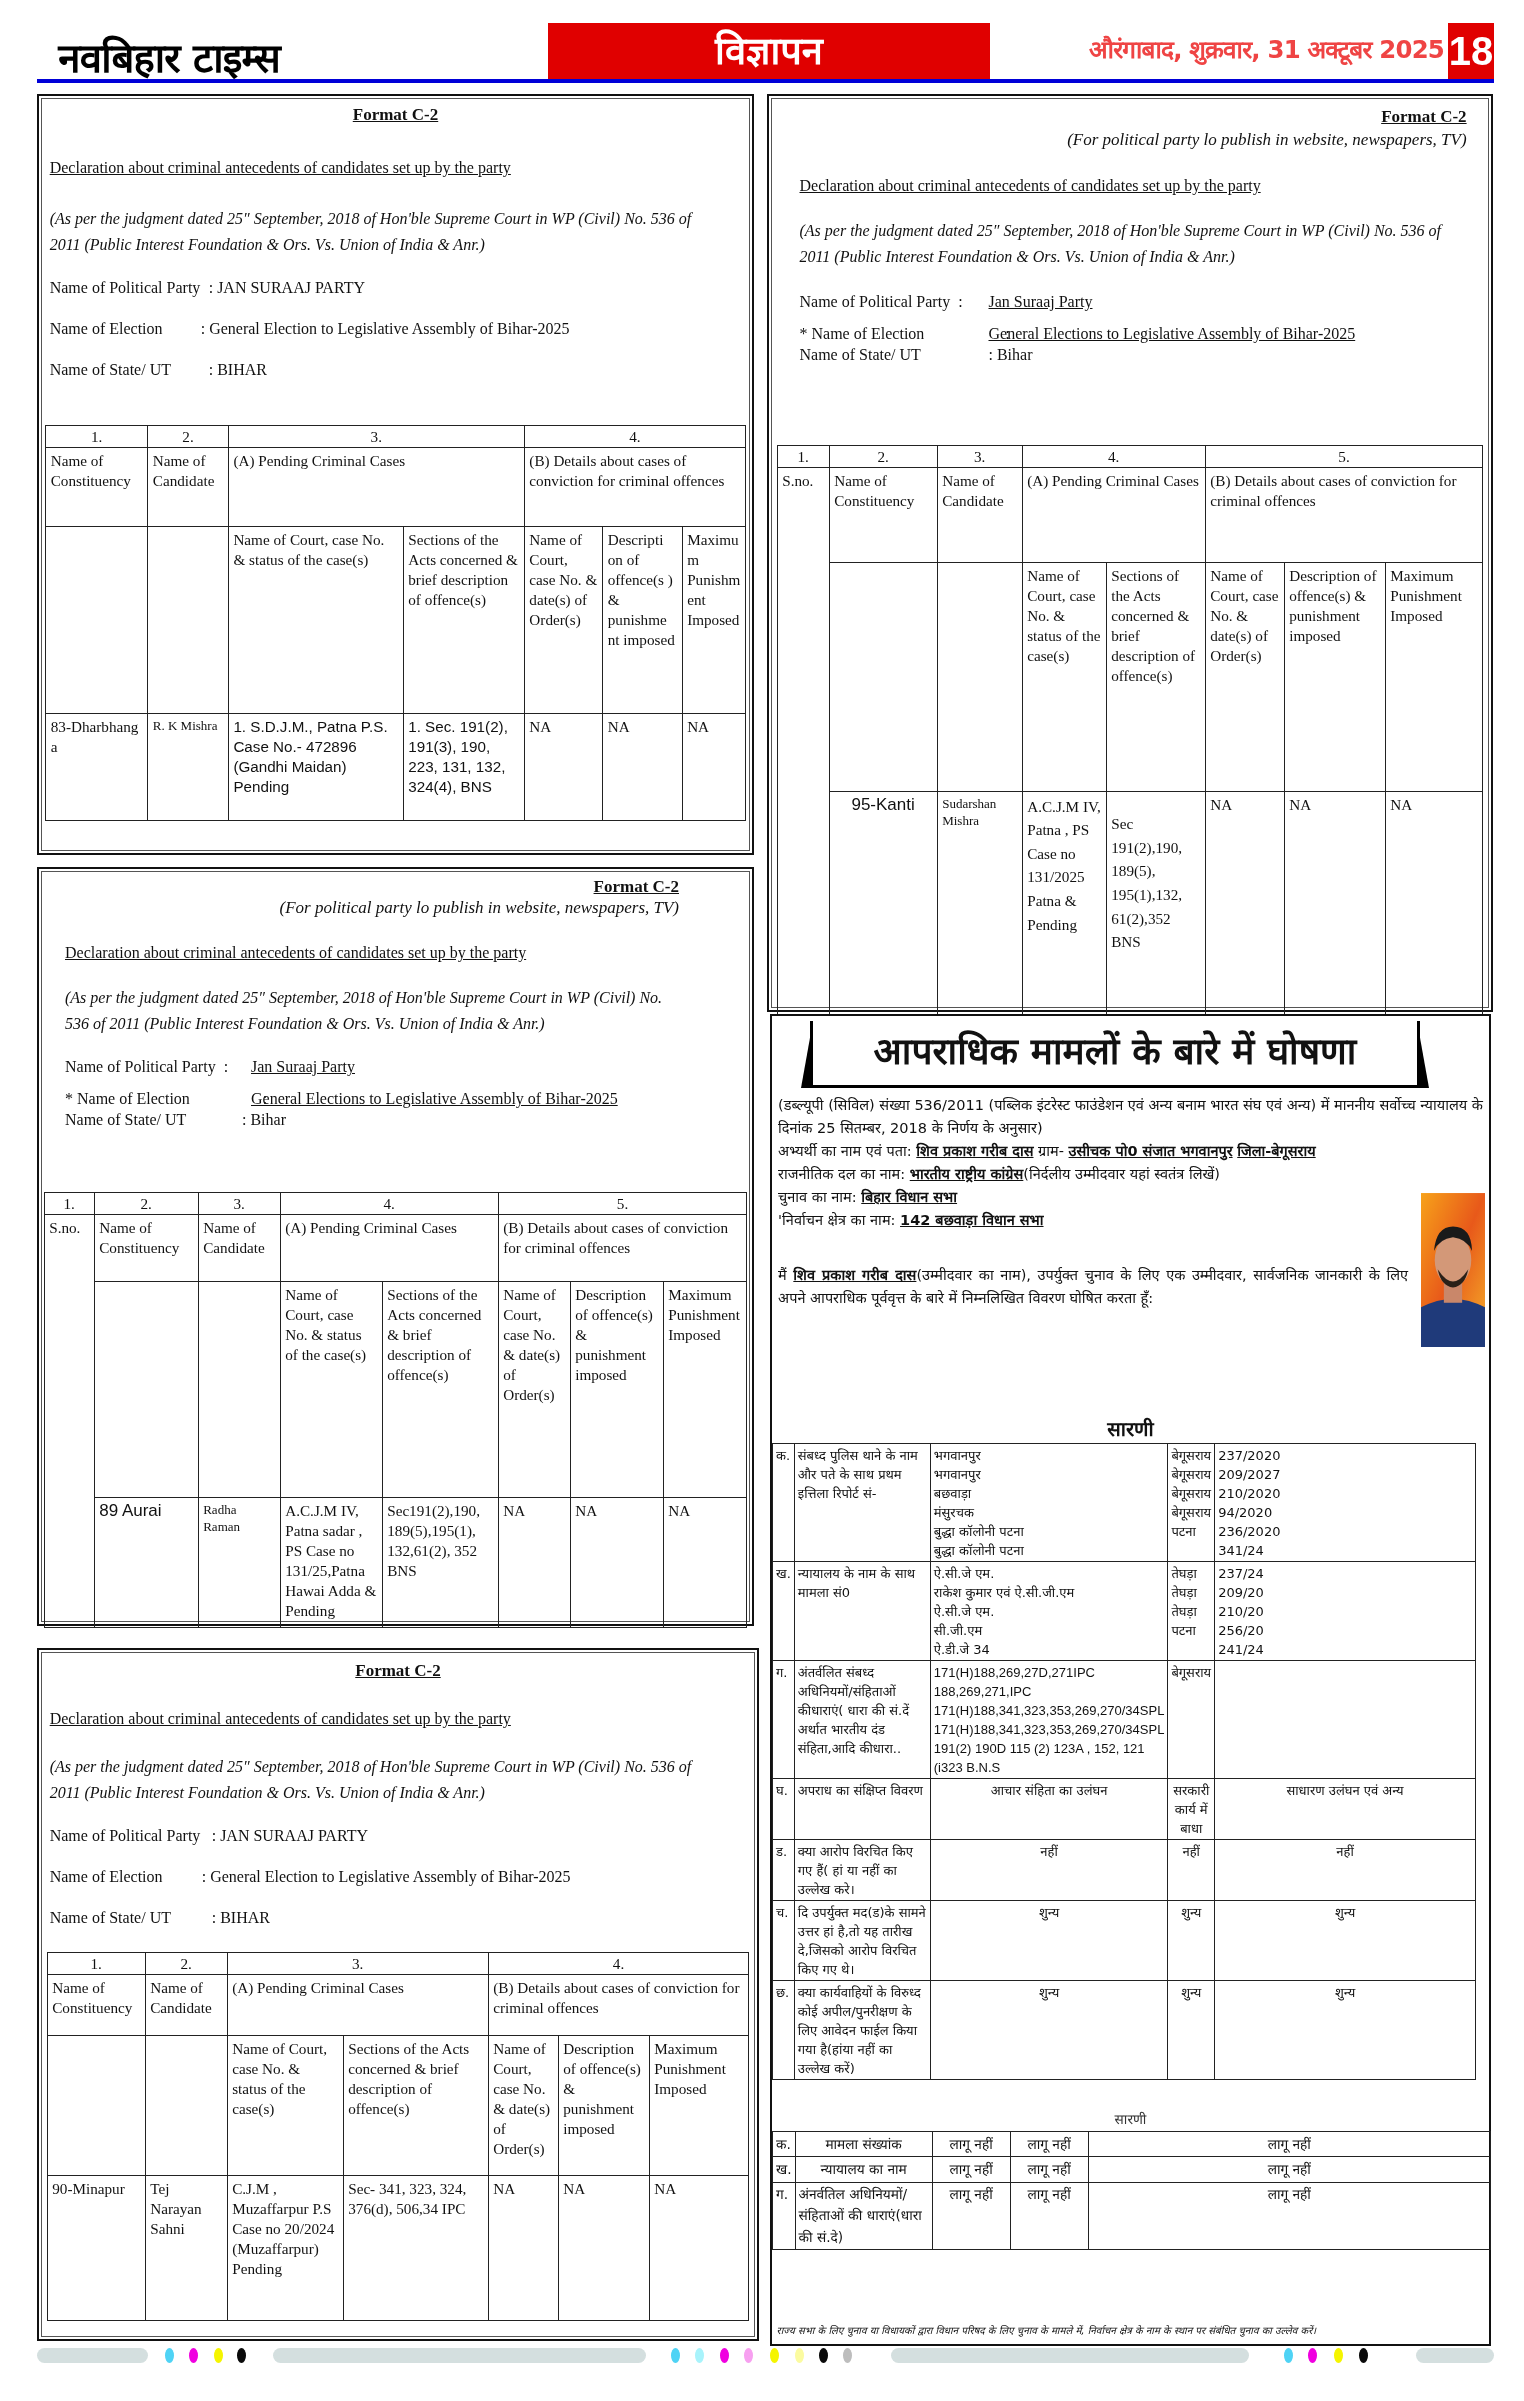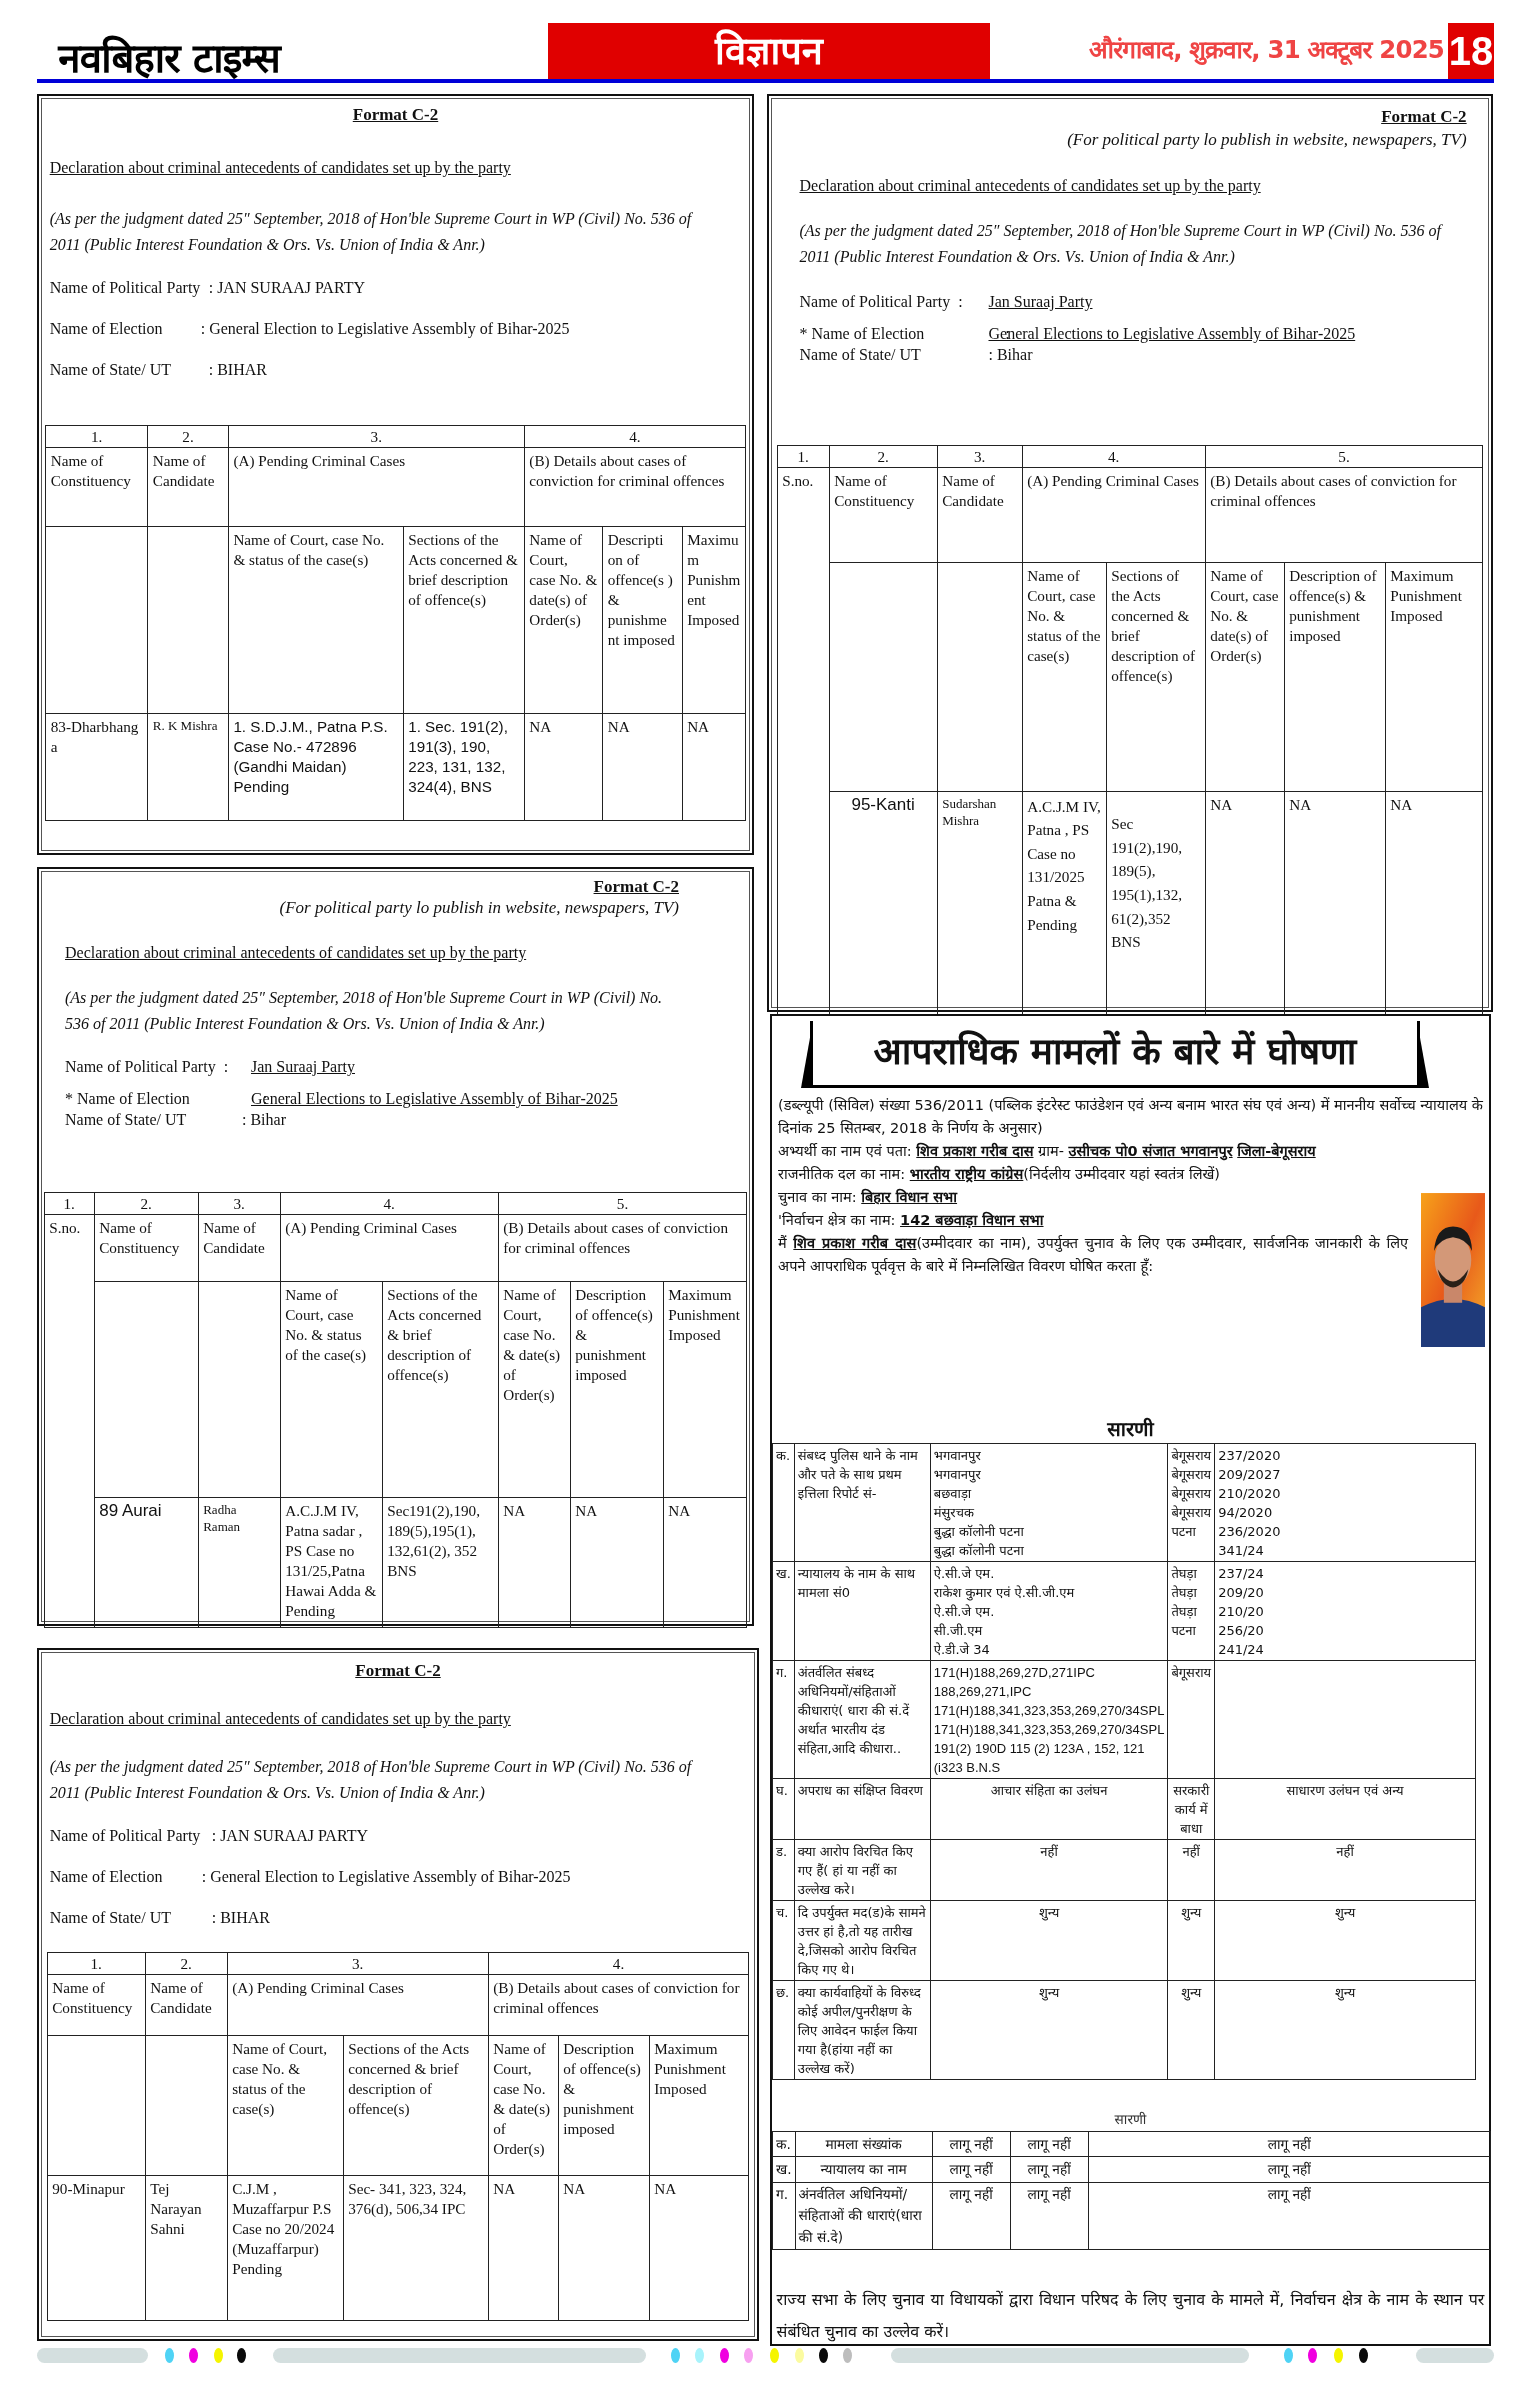--- a/index.html
+++ b/index.html
@@ -352,21 +352,21 @@
       <b>भारतीय राष्ट्रीय कांग्रेस</b><span>(निर्दलीय उम्मीदवार यहां स्वतंत्र लिखें)</span>
     </div>
     <div class="h-p" style="width:630px;">
       <span>चुनाव का नाम:</span>
       <b>बिहार विधान सभा</b>
     </div>
     <div class="h-p" style="width:630px;">
       <span>'निर्वाचन क्षेत्र का नाम:</span>
       <b>142 बछवाड़ा विधान सभा</b>
     </div>
-    <div class="h-p" style="width:630px;">
+    <div class="h-p" style="width:630px;margin-top:32px;">
       <span>मैं</span>
       <b>शिव प्रकाश गरीब दास</b><span>(उम्मीदवार का नाम), उपर्युक्त चुनाव के लिए एक उम्मीदवार, सार्वजनिक जानकारी के लिए अपने आपराधिक पूर्ववृत्त के बारे में निम्नलिखित विवरण घोषित करता हूँ:</span>
     </div>
   </div>
 
   <div class="photo" style="left:649px; top:177px;">
     <svg width="64" height="154" viewBox="0 0 84 202">
       <defs>
         <linearGradient id="bg" x1="0" y1="0" x2="1" y2="1">
           <stop offset="0" stop-color="#f7a21a"></stop>
@@ -550,21 +550,21 @@
             <td>ग.</td>
             <td class="">अंनर्वतिल अधिनियमों/संहिताओं की धाराएं(धारा की सं.दे)</td>
             <td class="c">लागू नहीं</td>
             <td class="c">लागू नहीं</td>
             <td class="c">लागू नहीं</td>
           </tr>
         </tbody>
     </table>
   </div>
 
-  <div class="h-p" style="position:absolute; left:4.6px; right:4.6px; top:1268px; font-size:16px; line-height:32px;">राज्य सभा के लिए चुनाव या विधायकों द्वारा विधान परिषद के लिए चुनाव के मामले में, निर्वाचन क्षेत्र के नाम के स्थान पर संबंधित चुनाव का उल्लेव करें।</div>
+  <div class="h-p" style="position:absolute; left:4.6px; right:4.6px; top:1299px; font-size:10px; line-height:32px;font-style:italic;">राज्य सभा के लिए चुनाव या विधायकों द्वारा विधान परिषद के लिए चुनाव के मामले में, निर्वाचन क्षेत्र के नाम के स्थान पर संबंधित चुनाव का उल्लेव करें।</div>
 </div>
 
 <div class="regstrip" id="regstrip">
     <div class="bar" style="left: 0px; width: 111px;"></div>
     <div class="bar" style="left: 236px; width: 373px;"></div>
     <div class="bar" style="left: 854px; width: 358px;"></div>
     <div class="bar" style="left: 1379px; width: 78px;"></div>
     <div class="dot" style="left: 128px; background: rgb(79, 211, 245);"></div>
     <div class="dot" style="left: 152px; background: rgb(240, 0, 224);"></div>
     <div class="dot" style="left: 177px; background: rgb(245, 245, 0);"></div>

